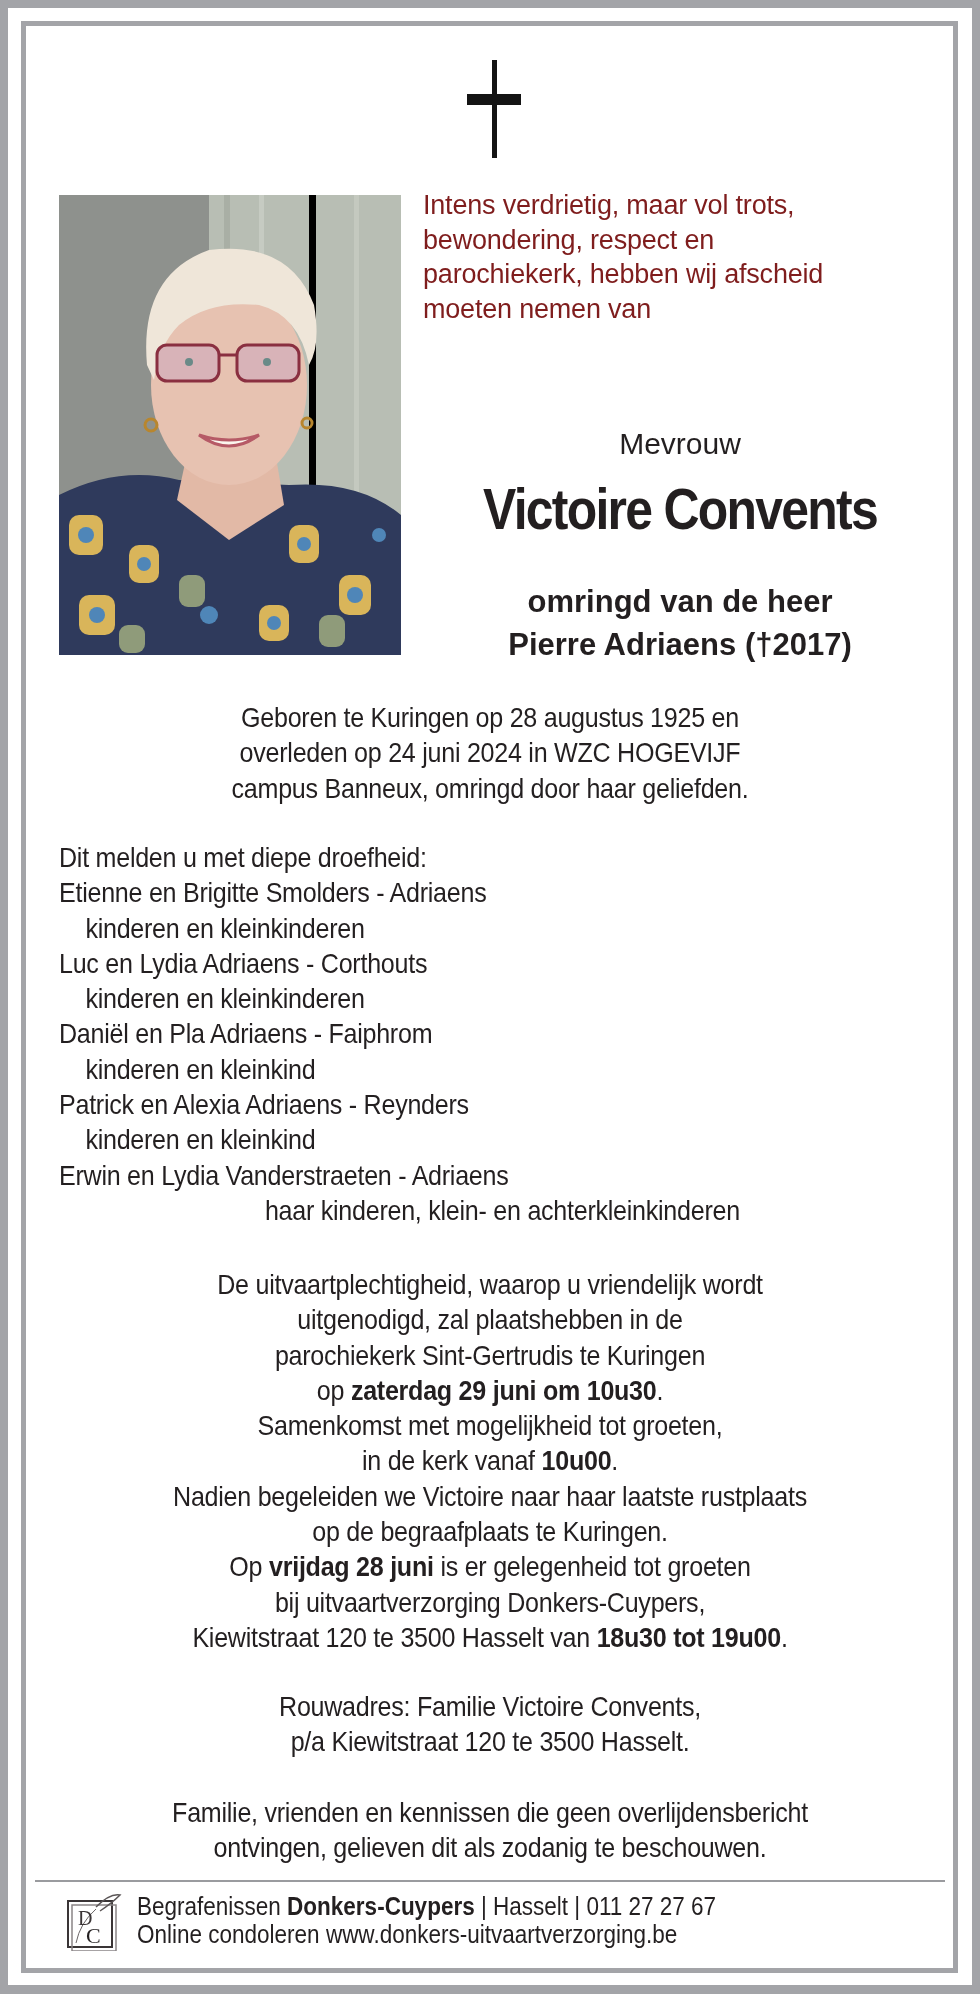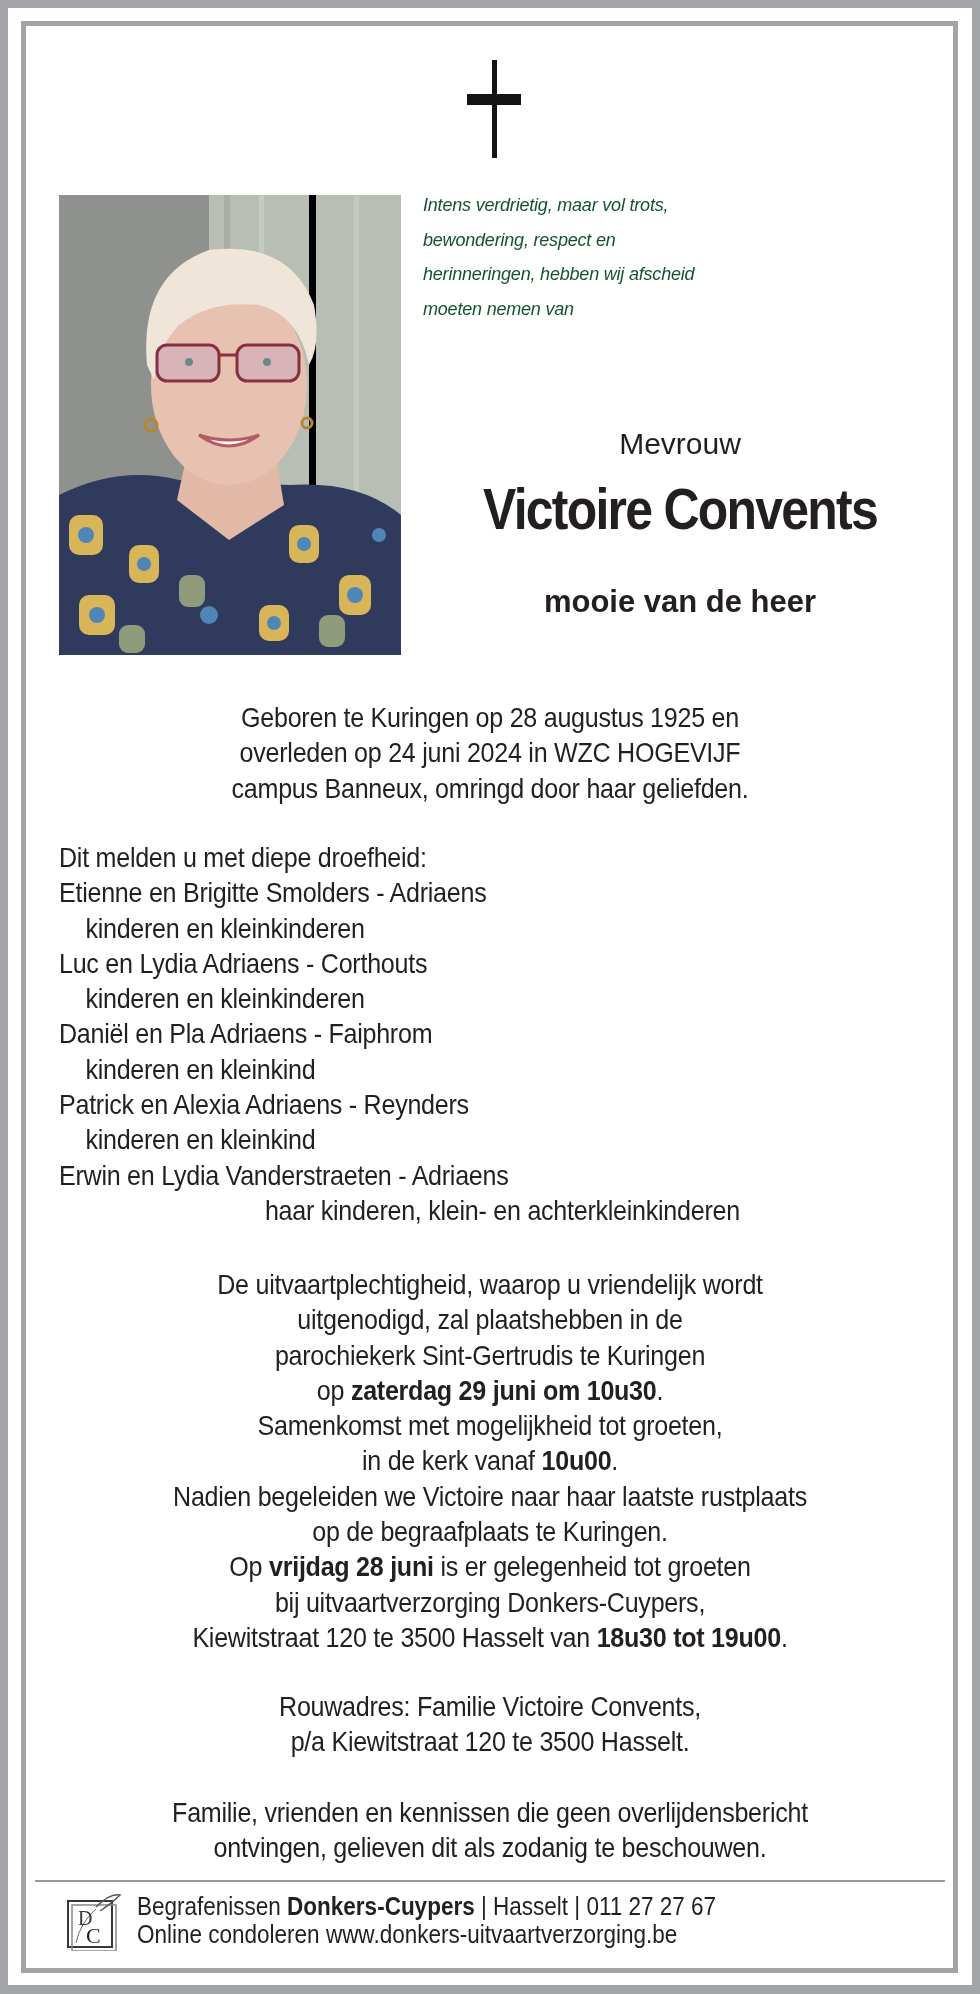--- a/index.html
+++ b/index.html
@@ -26,22 +26,22 @@
 
   .cross { left: 467px; top: 60px; width: 54px; height: 98px; }
   .cross .v { position: absolute; left: 25px; top: 0; width: 5px; height: 98px; background: #141414; }
   .cross .h { position: absolute; left: 0; top: 34px; width: 54px; height: 11px; background: #141414; }
 
   .photo { left: 59px; top: 195px; width: 342px; height: 460px; overflow: hidden; }
   .photo svg { display: block; width: 342px; height: 460px; }
 
   .intro {
     left: 423px; top: 188px; width: 520px;
-    font-style: italic; font-size: 18px; line-height: 34.6px;
-    letter-spacing: -0.2px; color: #14532d;
+    font-size: 27px; line-height: 34.6px;
+    letter-spacing: -0.2px; color: #7f1d1d;
   }
   .intro div { white-space: nowrap; }
 
   .right-col { left: 410px; width: 540px; text-align: center; }
   .title-prefix { top: 424px; font-size: 30px; line-height: 40px; }
   .name {
     top: 474px; font-size: 58px; line-height: 70px; font-weight: bold;
     letter-spacing: -2px; transform: scaleX(0.86); transform-origin: center;
   }
   .widow { top: 580px; font-size: 31px; line-height: 43px; font-weight: bold; color: #231f20; }
@@ -140,28 +140,29 @@
     <path d="M140 240 Q170 262 200 240 Q170 250 140 240 Z" fill="#fbf6ee" stroke="#b65a66" stroke-width="3"></path>
 
     <circle cx="92" cy="230" r="6" fill="none" stroke="#b8862e" stroke-width="3"></circle>
     <circle cx="248" cy="228" r="5" fill="none" stroke="#b8862e" stroke-width="3"></circle>
   </svg>
 </div>
 
 <div class="abs intro">
   <div>Intens verdrietig, maar vol trots,</div>
   <div>bewondering, respect en</div>
-  <div>herinneringen, hebben wij afscheid</div>
+  <div>parochiekerk, hebben wij afscheid</div>
   <div>moeten nemen van</div>
 </div>
 
 <div class="abs right-col title-prefix">Mevrouw</div>
 <div class="abs right-col name">Victoire Convents</div>
 <div class="abs right-col widow">
-  <div>mooie van de heer</div>
+  <div>omringd van de heer</div>
+  <div>Pierre Adriaens (†2017)</div>
 </div>
 
 <div class="abs center-block birth">
   <div>Geboren te Kuringen op 28 augustus 1925 en</div>
   <div>overleden op 24 juni 2024 in WZC HOGEVIJF</div>
   <div>campus Banneux, omringd door haar geliefden.</div>
 </div>
 
 <div class="abs family">
   <div>Dit melden u met diepe droefheid:</div>

